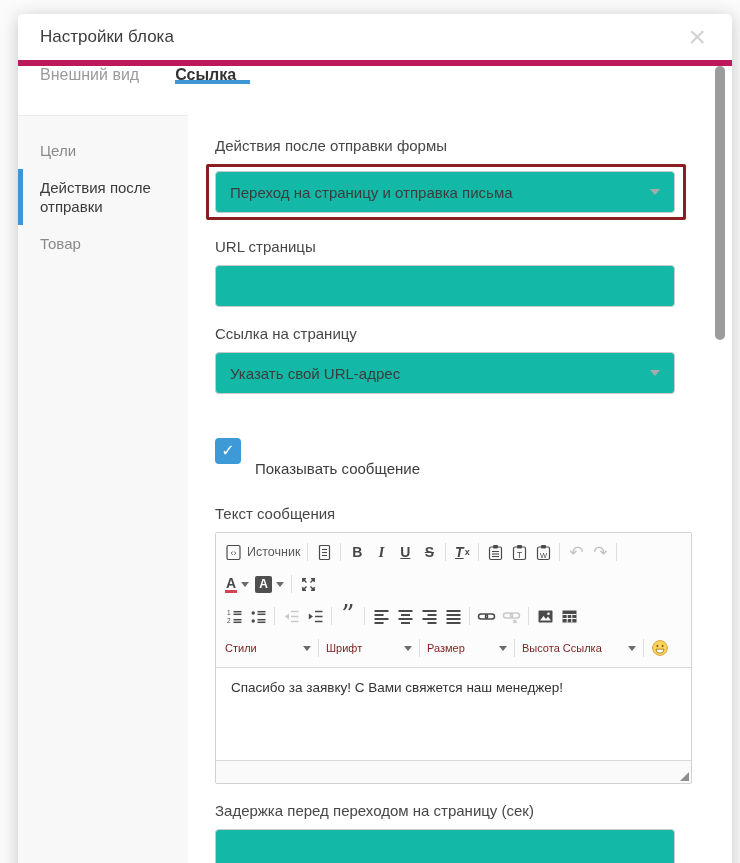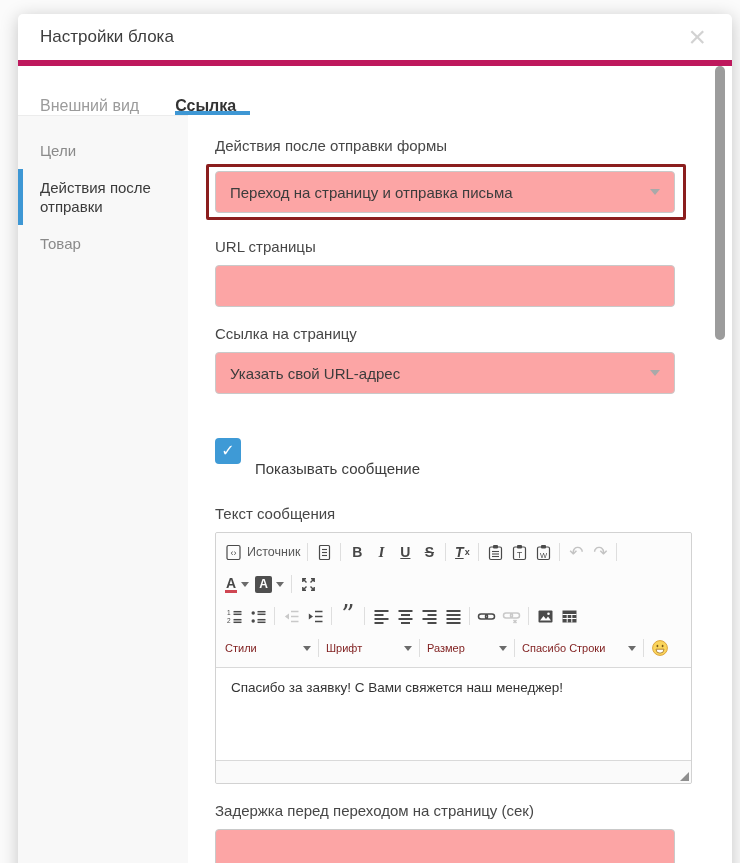--- a/index.html
+++ b/index.html
@@ -8,37 +8,37 @@
 
   .modal { position:absolute; left:18px; top:14px; width:714px; height:930px;
            background:#fff; border-radius:5px; box-shadow:0 3px 18px rgba(0,0,0,0.22); }
 
   .modal-header { height:52px; display:flex; align-items:center; padding:0 20px 0 22px;
                   border-bottom:6px solid #be185d; }
   .modal-title { font-size:17px; color:#3d3d3d; }
   .close-x { margin-left:auto; font-size:30px; font-weight:100; color:#d2d2d2;
              line-height:26px; cursor:pointer; padding:0 6px; }
 
-  .tabs { display:flex; gap:36px; padding:0 22px; height:49px; align-items:flex-end; }
+  .tabs { display:flex; gap:36px; padding:0 22px; height:49px; align-items:flex-start; }
   .tab { font-size:16px; color:#9b9b9b; position:relative; display:flex; align-items:center; cursor:pointer; }
   .tab.active { color:#333; font-weight:700; }
   .tab-underline { position:absolute; left:0; bottom:0; height:4px; width:calc(100% + 14px); background:#3e97d4; }
 
   .modal-body { display:flex; align-items:stretch; min-height:800px; }
   .sidebar { width:170px; background:#f8f8f8; border-top:1px solid #ececec; padding-top:16px; flex:0 0 170px; }
   .side-item { padding:9px 12px 9px 17px; border-left:5px solid transparent;
                font-size:15px; line-height:19px; color:#8a8a8a; cursor:pointer; }
   .side-item.active { color:#3a3a3a; border-left-color:#3e97d4; }
 
   .content { flex:1; padding:22px 24px 40px 27px; }
 
   .field-label { font-size:15px; color:#474747; margin-bottom:10px; }
   .group { margin-bottom:18px; }
   .selectbox, .textbox { width:460px; height:42px; border:1px solid #c9c9c9; border-radius:4px;
-      background:#fca5a5; display:flex; align-items:center; padding:0 14px; font-size:15px; color:#3c3c3c; cursor:pointer; }
+      background:#14b8a6; display:flex; align-items:center; padding:0 14px; font-size:15px; color:#3c3c3c; cursor:pointer; }
   .textbox input { border:none; outline:none; width:100%; font:inherit; color:inherit; background:transparent; }
   .caret-down { width:0; height:0; border-left:5px solid transparent; border-right:5px solid transparent;
                 border-top:6px solid #a9a9a9; margin-left:auto; }
 
   .highlight-box { display:inline-block; border:3px solid #8b1e1e; border-radius:2px;
                    padding:4px 8px 4px 6px; margin-left:-9px; }
 
   .checkbox-row { display:flex; align-items:center; margin:30px 0 28px; }
   .checkbox { width:26px; height:26px; border-radius:4px; background:#3e9ad6; color:#fff;
               display:flex; align-items:center; justify-content:center; font-size:16px; font-weight:bold; cursor:pointer; }
@@ -383,21 +383,21 @@
                 <span>Шрифт</span>
                 <div class="mini-caret"></div>
               </div>
               <div class="tb-sep"></div>
               <div class="combo w-size">
                 <span>Размер</span>
                 <div class="mini-caret"></div>
               </div>
               <div class="tb-sep"></div>
               <div class="combo w-lh">
-                <span>Спасибо Строки</span>
+                <span>Высота Ссылка</span>
                 <div class="mini-caret"></div>
               </div>
               <div class="tb-sep"></div>
               <div class="tb-btn">
                 <svg class="ic" width="18" height="18" viewBox="0 0 18 18">
                   <circle cx="9" cy="9" r="7.4" fill="#fbd55b" stroke="#dca53f" stroke-width="1"></circle>
                   <ellipse cx="6.4" cy="7" rx="0.9" ry="1.3" fill="#7a5b1e"></ellipse>
                   <ellipse cx="11.6" cy="7" rx="0.9" ry="1.3" fill="#7a5b1e"></ellipse>
                   <path d="M5 10.2h8a4 4 0 0 1-8 0z" fill="#fff" stroke="#ad7d28" stroke-width="0.9"></path>
                 </svg>

